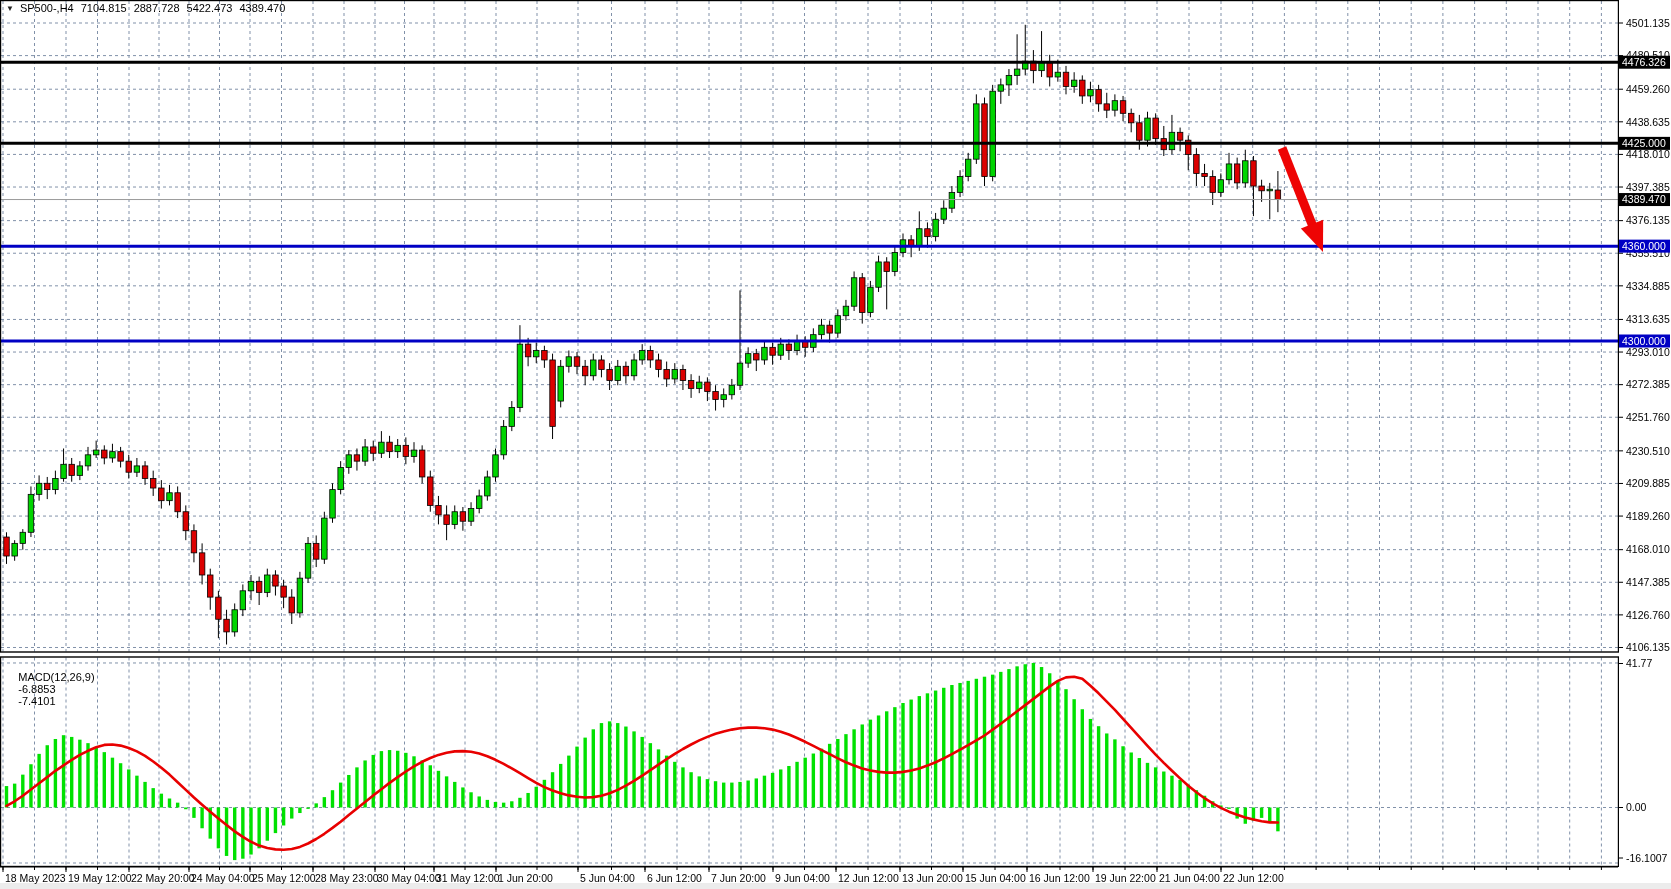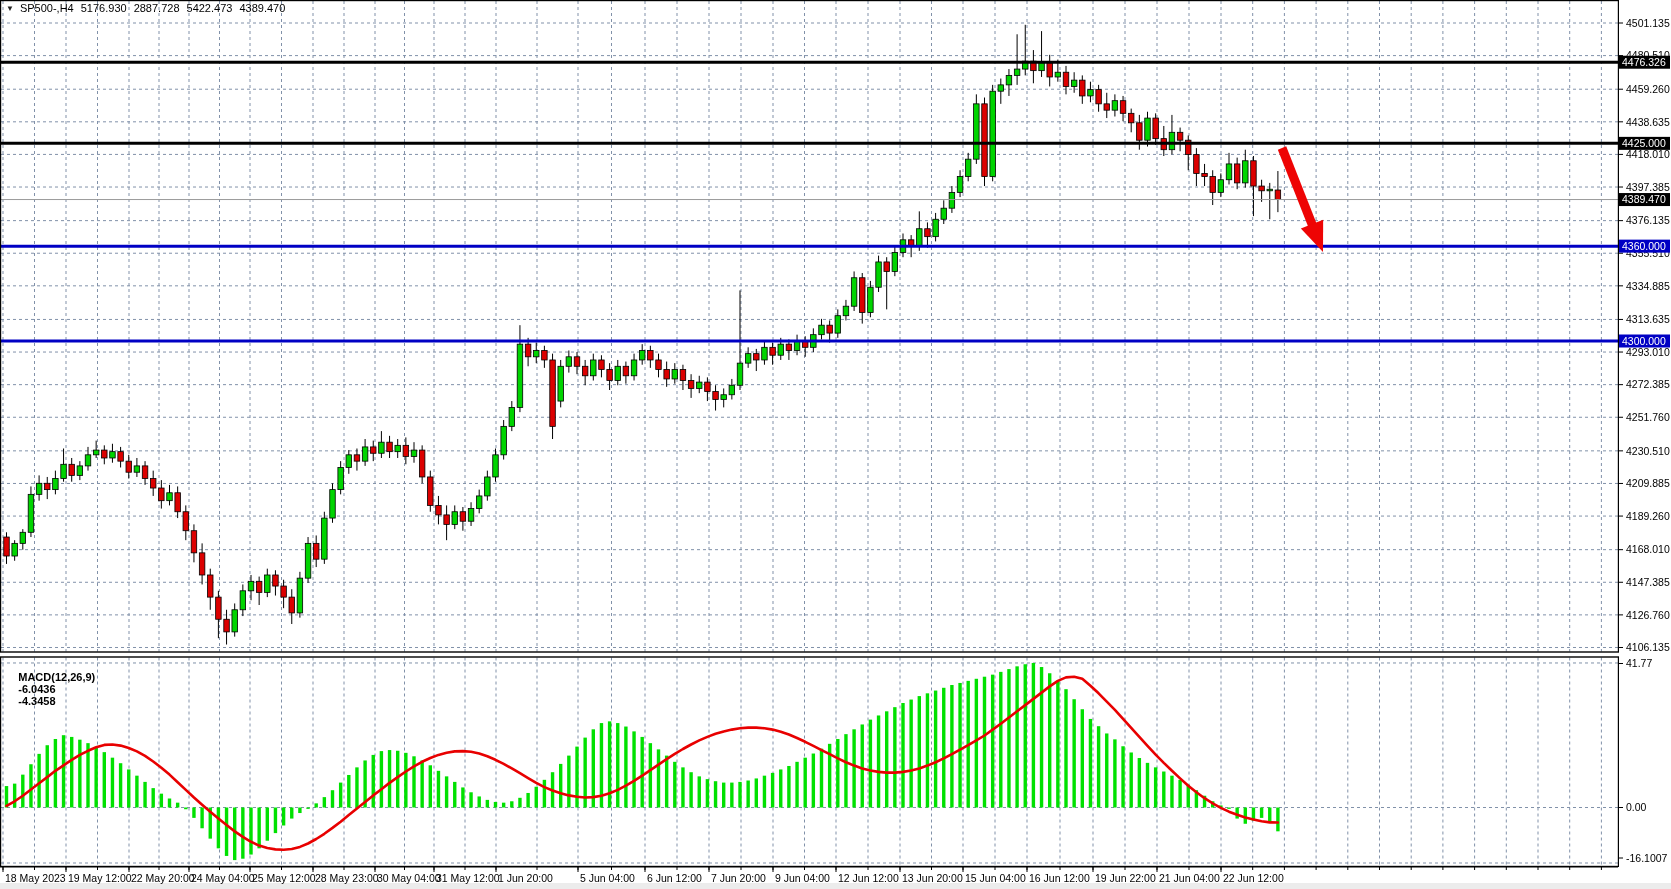--- a/index.html
+++ b/index.html
@@ -4,21 +4,21 @@
 <style>
   html,body{margin:0;padding:0;background:#fff;}
   #app{position:relative;width:1671px;height:889px;background:#fff;overflow:hidden;
        font-family:"Liberation Sans",sans-serif;}
   #chart-svg{position:absolute;left:0;top:0;}
   .overlay{position:absolute;font-size:11px;color:#000;white-space:pre;}
   #title-bar{left:6px;top:2px;display:flex;gap:0;align-items:center;}
   #title-bar .tri{font-size:8px;margin-right:6px;color:#222;}
   #title-bar span.v{margin-right:7px;}
   #macd-label{left:6px;top:659px;}
-  #macd-label span{margin-right:16px;font-weight:bold;}
+  #macd-label span{margin-right:16px;}
 </style>
 </head>
 <body>
 
 <div id="app">
   <svg id="chart-svg" width="1671" height="889">
       <rect x="0" y="0" width="1671" height="889" fill="#ffffff"></rect>
       <g>
         <line x1="3" y1="1" x2="3" y2="651.5" stroke="#8191a9" stroke-width="1" stroke-dasharray="3 3"></line>
         <line x1="3" y1="657.5" x2="3" y2="866" stroke="#8191a9" stroke-width="1" stroke-dasharray="3 3"></line>
@@ -792,24 +792,24 @@
         <line x1="1157" y1="867" x2="1157" y2="872" stroke="#000" stroke-width="1"></line>
         <text x="1159" y="882" fill="#000000" font-size="10.5" font-family="&quot;Liberation Sans&quot;,sans-serif" font-weight="400" text-anchor="start">21 Jun 04:00</text>
         <line x1="1221" y1="867" x2="1221" y2="872" stroke="#000" stroke-width="1"></line>
         <text x="1223" y="882" fill="#000000" font-size="10.5" font-family="&quot;Liberation Sans&quot;,sans-serif" font-weight="400" text-anchor="start">22 Jun 12:00</text>
       </g>
     </svg>
 
   <div id="title-bar" class="overlay">
     <span class="tri">▼</span>
     <span class="v">SP500-,H4</span>
-    <span class="v">5176.930</span>
+    <span class="v">7104.815</span>
     <span class="v">2887.728</span>
     <span class="v">5422.473</span>
     <span class="v">4389.470</span>
   </div>
 
   <div id="macd-label" class="overlay">
     <span>MACD(12,26,9)</span>
-    <span>-6.0436</span>
-    <span>-4.3458</span>
+    <span>-6.8853</span>
+    <span>-7.4101</span>
   </div>
 </div>
 
 </body></html>

